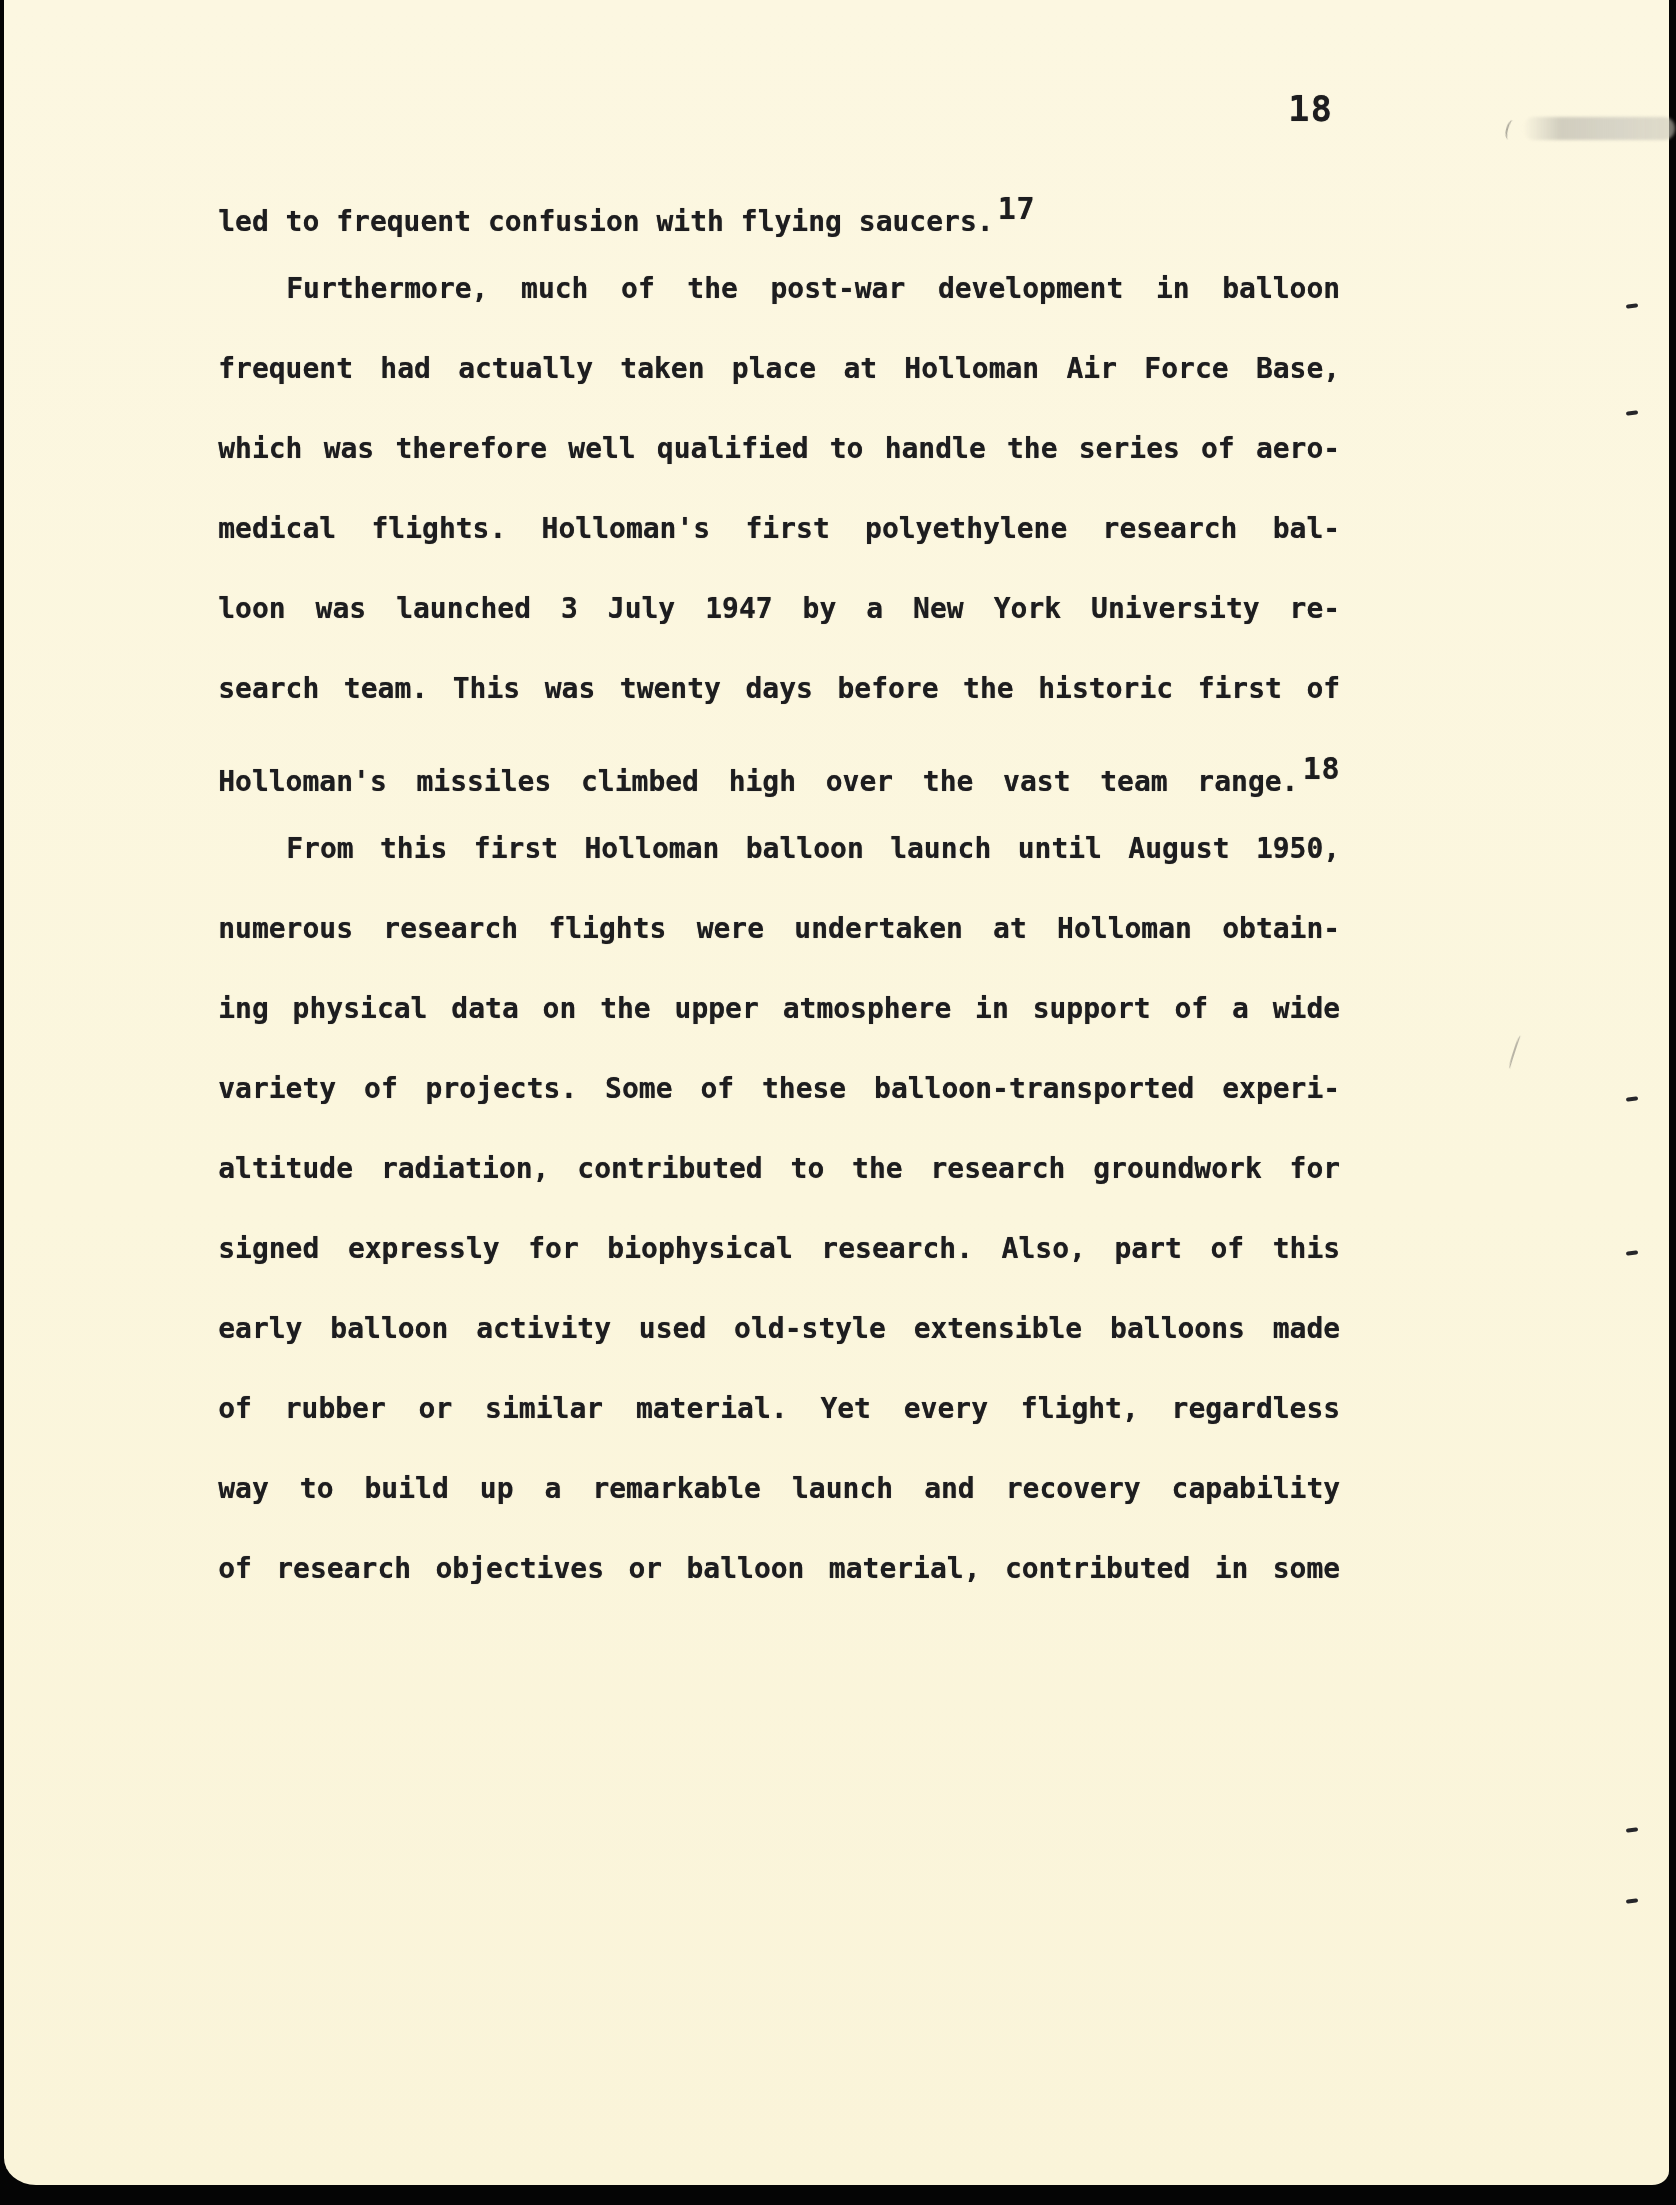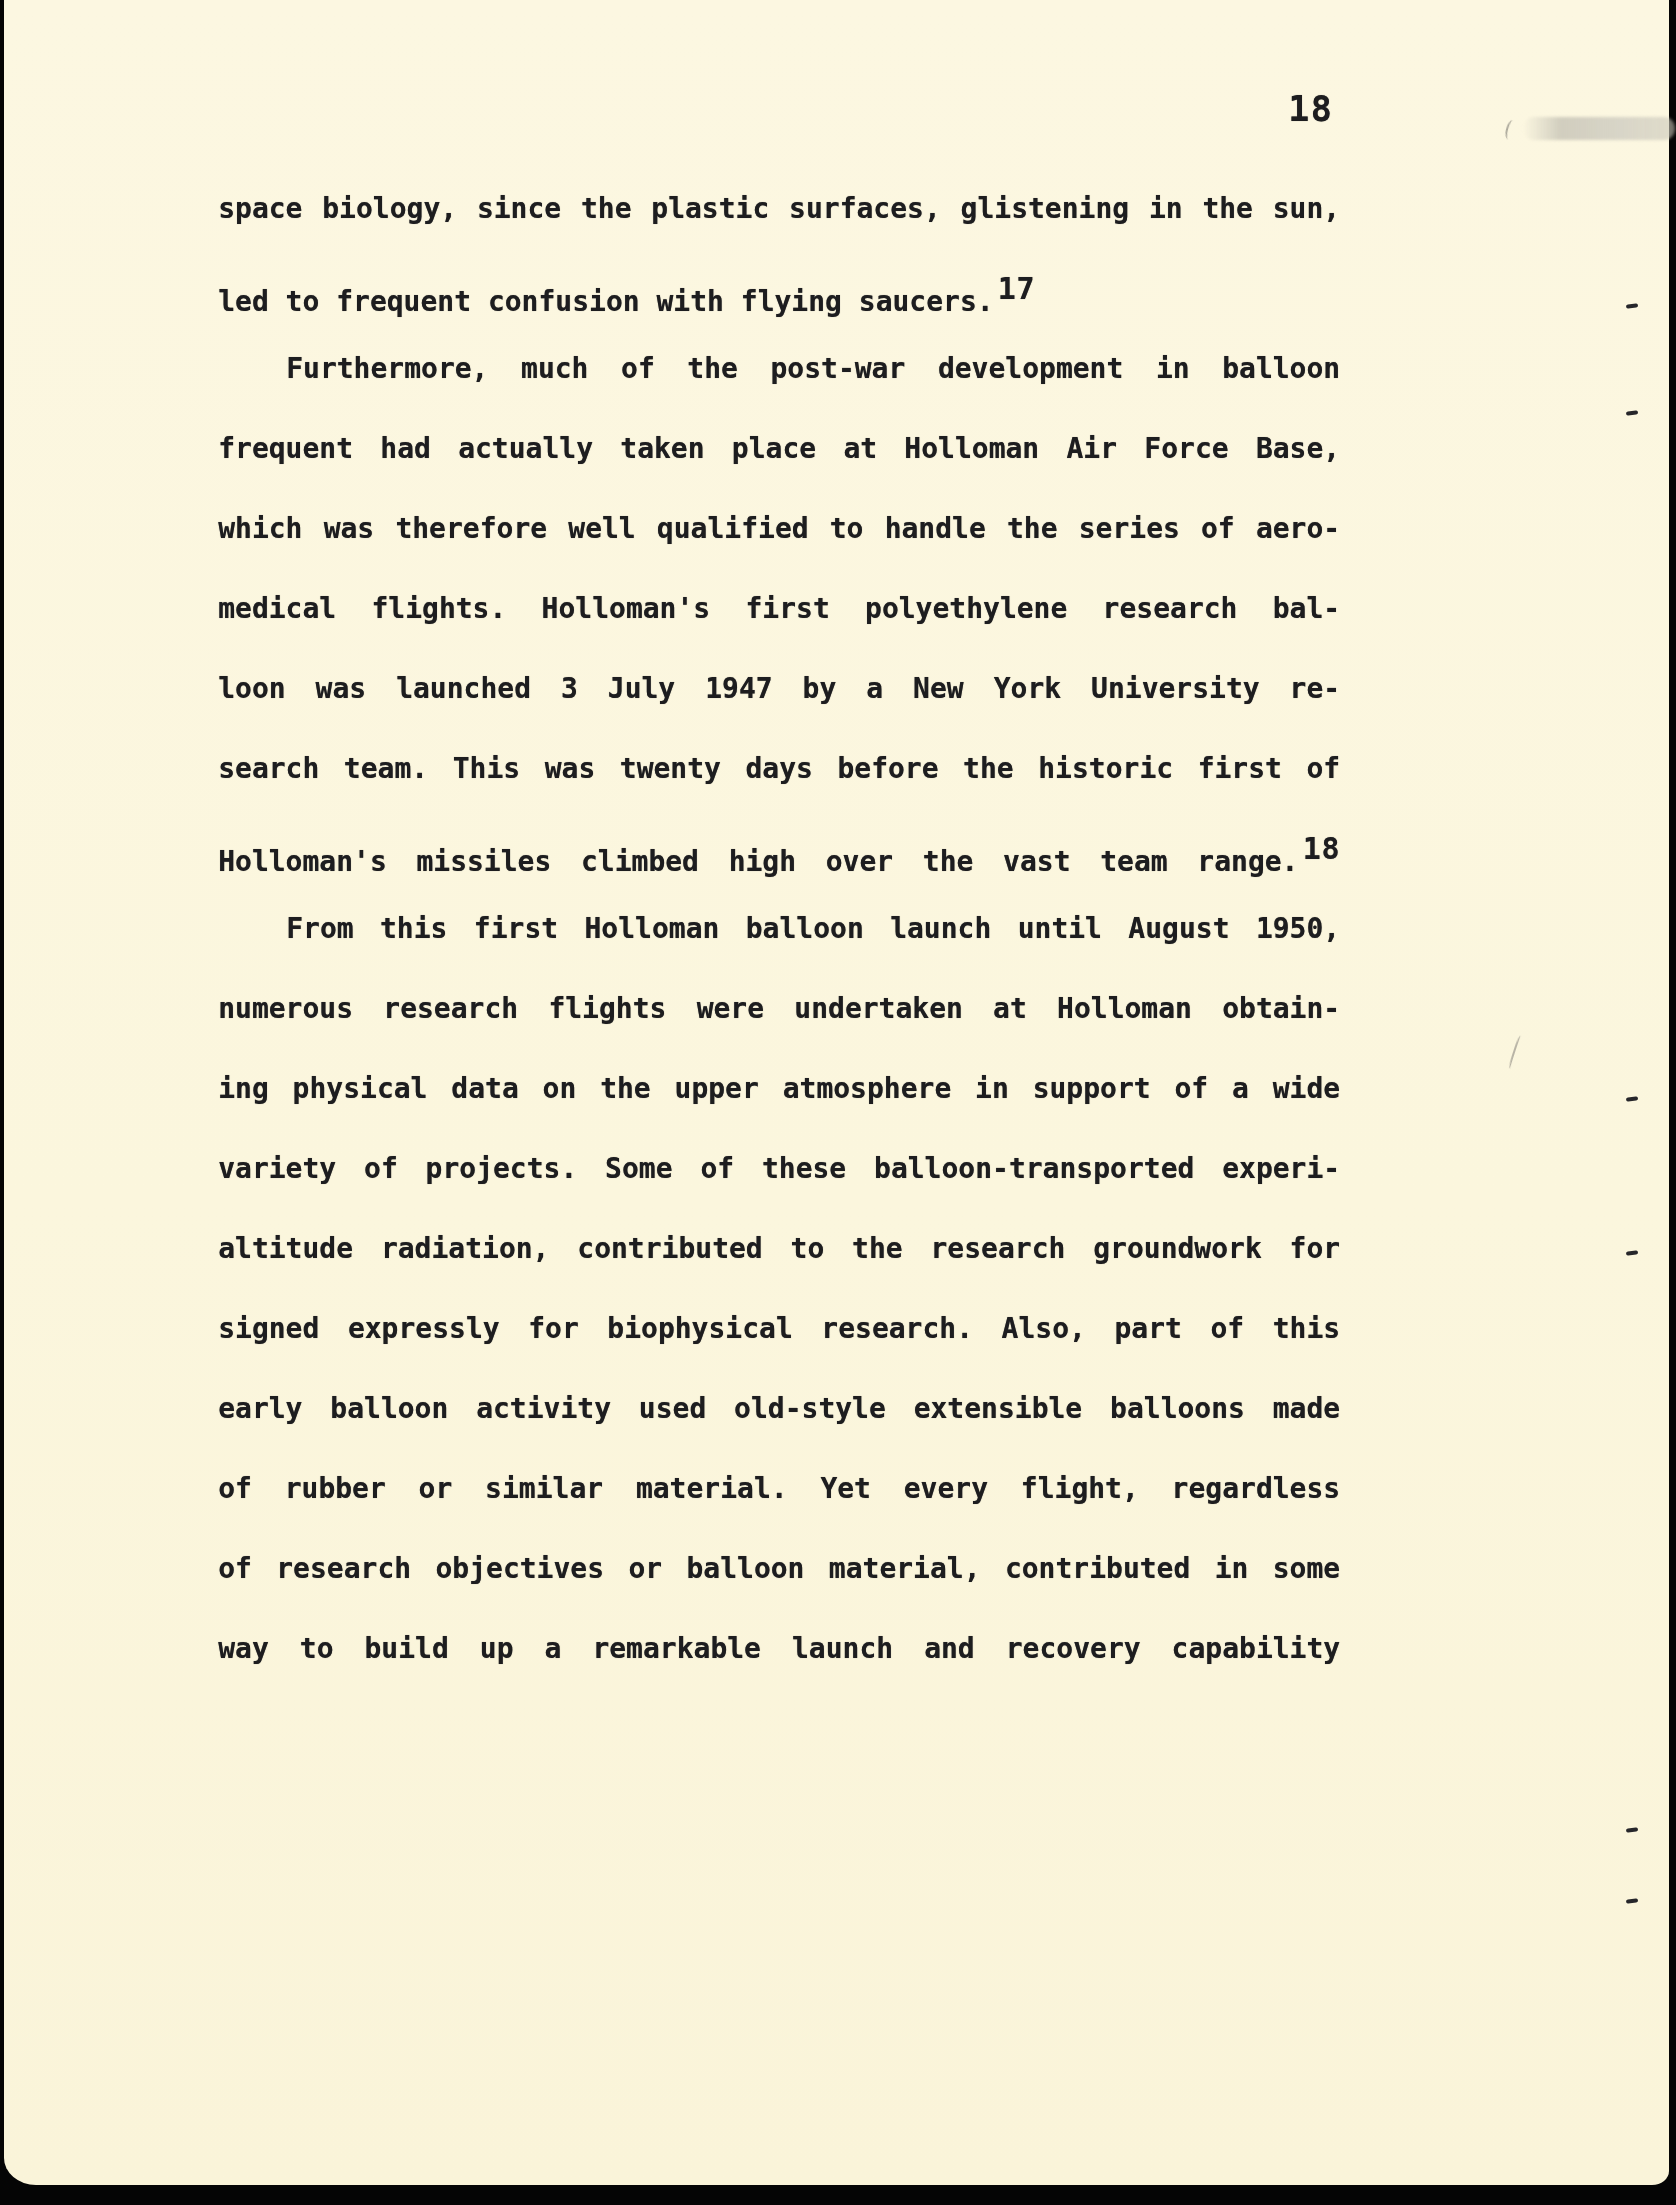--- a/index.html
+++ b/index.html
@@ -99,39 +99,38 @@
     border-radius: 2.1px;
     transform: rotate(-7deg);
   }
 </style>
 </head>
 <body>
 
 <div class="page">
   <div class="page-number">18</div>
   <div class="textblock" id="textblock">
-      <div class="line"><span>space biology, since the plastic surfaces, glistening in the sun,</span></div>
       <div class="line nojust"><span>led to frequent confusion with flying saucers.</span><span class="sup">17</span></div>
       <div class="line indent"><span>Furthermore, much of the post-war development in balloon</span></div>
       <div class="line"><span>frequent had actually taken place at Holloman Air Force Base,</span></div>
       <div class="line"><span>which was therefore well qualified to handle the series of aero-</span></div>
       <div class="line"><span>medical flights. Holloman's first polyethylene research bal-</span></div>
       <div class="line"><span>loon was launched 3 July 1947 by a New York University re-</span></div>
       <div class="line"><span>search team. This was twenty days before the historic first of</span></div>
       <div class="line"><span>Holloman's missiles climbed high over the vast team range.</span><span class="sup">18</span></div>
       <div class="line indent"><span>From this first Holloman balloon launch until August 1950,</span></div>
       <div class="line"><span>numerous research flights were undertaken at Holloman obtain-</span></div>
       <div class="line"><span>ing physical data on the upper atmosphere in support of a wide</span></div>
       <div class="line"><span>variety of projects. Some of these balloon-transported experi-</span></div>
       <div class="line"><span>altitude radiation, contributed to the research groundwork for</span></div>
       <div class="line"><span>signed expressly for biophysical research. Also, part of this</span></div>
       <div class="line"><span>early balloon activity used old-style extensible balloons made</span></div>
       <div class="line"><span>of rubber or similar material. Yet every flight, regardless</span></div>
+      <div class="line"><span>way to build up a remarkable launch and recovery capability</span></div>
       <div class="line"><span>of research objectives or balloon material, contributed in some</span></div>
-      <div class="line"><span>way to build up a remarkable launch and recovery capability</span></div>
     </div>
   <div class="smudge"></div>
   <div class="curl-mark"></div>
   <div class="slash-mark"></div>
   <div id="dash-marks">
       <div class="dash-mark" style="top: 304px;"></div>
       <div class="dash-mark" style="top: 411px;"></div>
       <div class="dash-mark" style="top: 1097px;"></div>
       <div class="dash-mark" style="top: 1251px;"></div>
       <div class="dash-mark" style="top: 1828px;"></div>

